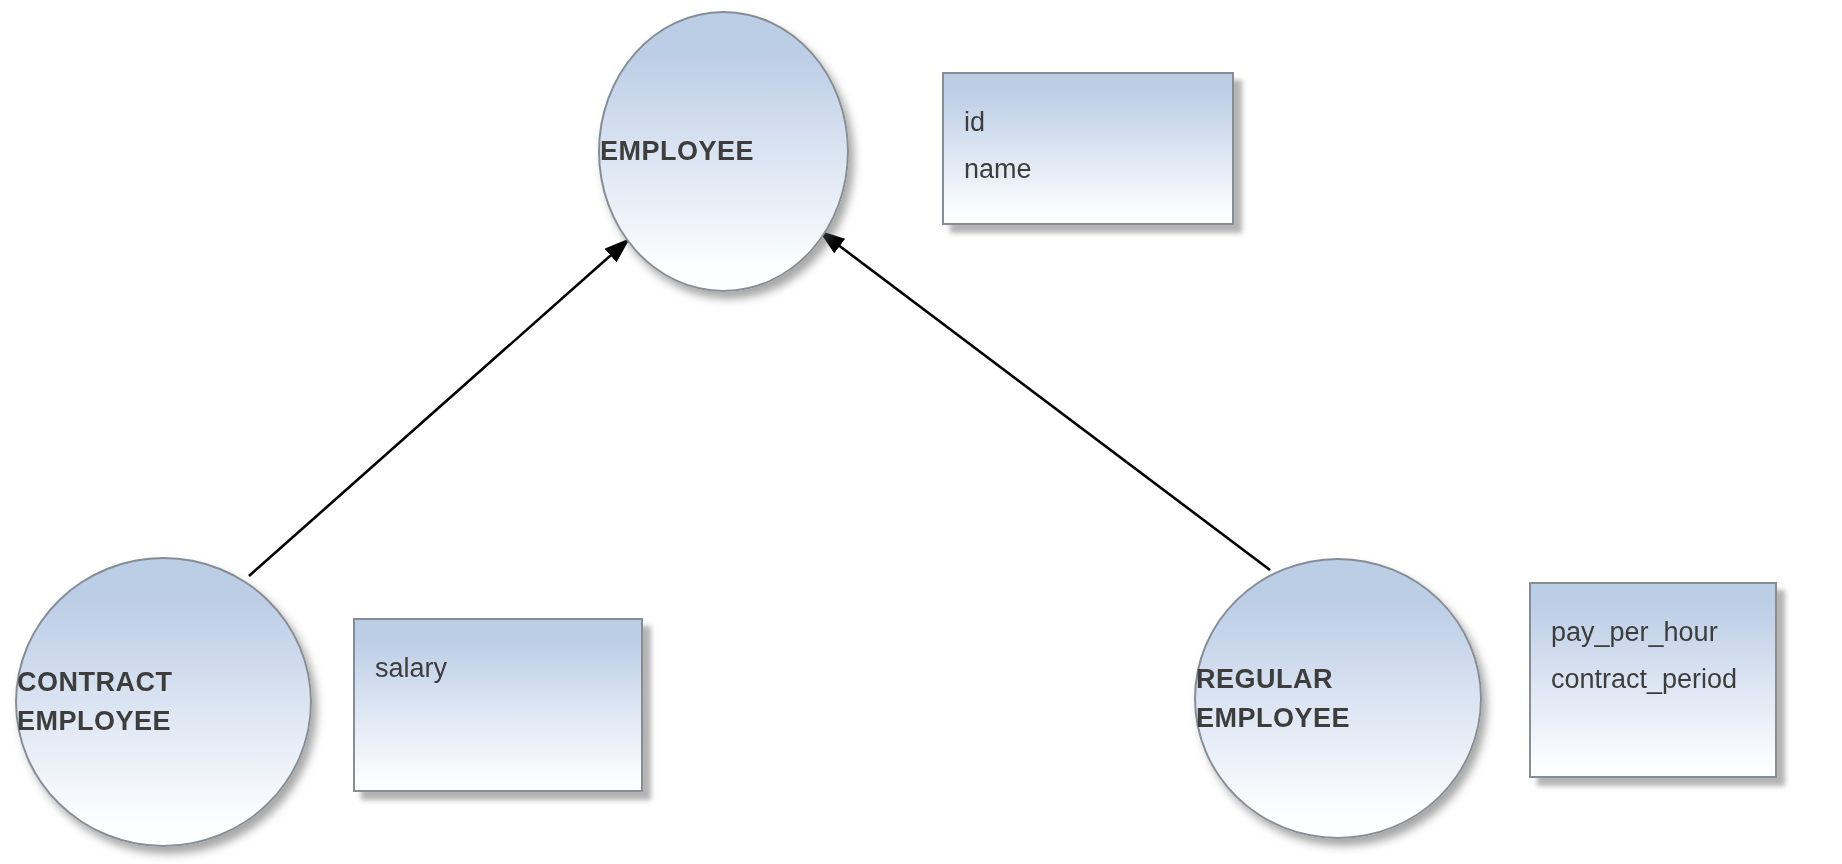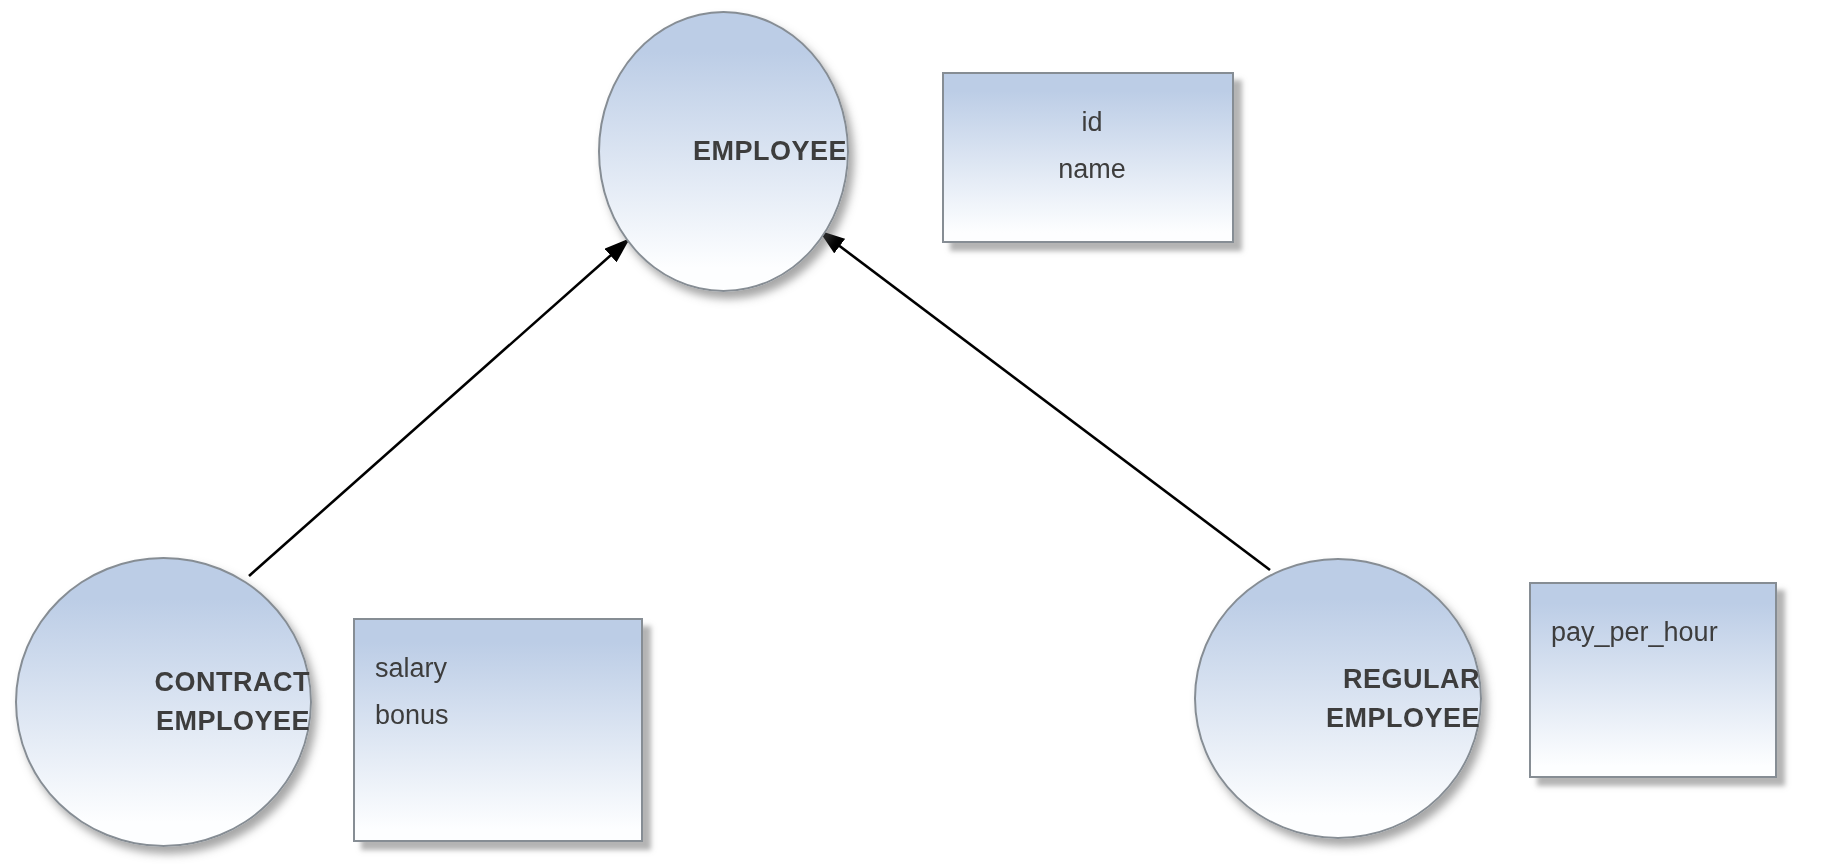--- a/index.html
+++ b/index.html
@@ -30,21 +30,21 @@
     box-sizing: border-box;
     border: 2px solid var(--shape-border, #868d94);
     border-radius: 50%;
     background: linear-gradient(180deg,
                  var(--shape-fill-top, #bccde6) 0%,
                  var(--shape-fill-top, #bccde6) 14%,
                  var(--shape-fill-bottom, #fdfeff) 92%);
     box-shadow: 5px 7px 9px rgba(80, 80, 80, 0.50);
     display: flex;
     flex-direction: column;
-    align-items: flex-end;
+    align-items: flex-start;
     justify-content: center;
     text-align: center;
   }
   .node-label {
     font-weight: bold;
     font-size: 27px;
     line-height: 39px;
     letter-spacing: 0.5px;
     color: var(--text, #3d3d3d);
     white-space: nowrap;
@@ -65,22 +65,22 @@
     box-shadow: 8px 8px 5px rgba(105, 105, 105, 0.5);
     padding: 25px 12px 0 20px;
   }
   .attr {
     font-size: 27px;
     line-height: 47px;
     color: var(--text, #3d3d3d);
     white-space: nowrap;
   }
 
-  .attr-box-employee { left: 942px;  top: 72px;  width: 292px; height: 171px; text-align: center; }
-  .attr-box-regular  { left: 353px;  top: 618px; width: 290px; height: 224px; }
+  .attr-box-employee { left: 942px;  top: 72px;  width: 292px; height: 153px; }
+  .attr-box-regular  { left: 353px;  top: 618px; width: 290px; height: 174px; }
   .attr-box-contract { left: 1529px; top: 582px; width: 248px; height: 196px; }
 </style>
 </head>
 <body>
 
 <div class="canvas">
 
   <svg class="edges" viewBox="0 0 1842 864" xmlns="http://www.w3.org/2000/svg">
     <defs>
       <marker id="arrow" markerWidth="10" markerHeight="7" refX="9" refY="3.5" orient="auto" markerUnits="strokeWidth">
@@ -100,25 +100,25 @@
     <div class="attr">name</div>
   </div>
 
   <div class="node node-regular">
     <div class="node-label">CONTRACT</div>
     <div class="node-label">EMPLOYEE</div>
   </div>
 
   <div class="attr-box attr-box-regular">
     <div class="attr">salary</div>
-    <div class="attr">bonus</div>
   </div>
 
   <div class="node node-contract">
     <div class="node-label">REGULAR</div>
     <div class="node-label">EMPLOYEE</div>
   </div>
 
   <div class="attr-box attr-box-contract">
     <div class="attr">pay_per_hour</div>
+    <div class="attr">contract_period</div>
   </div>
 
 </div>
 
 </body></html>

